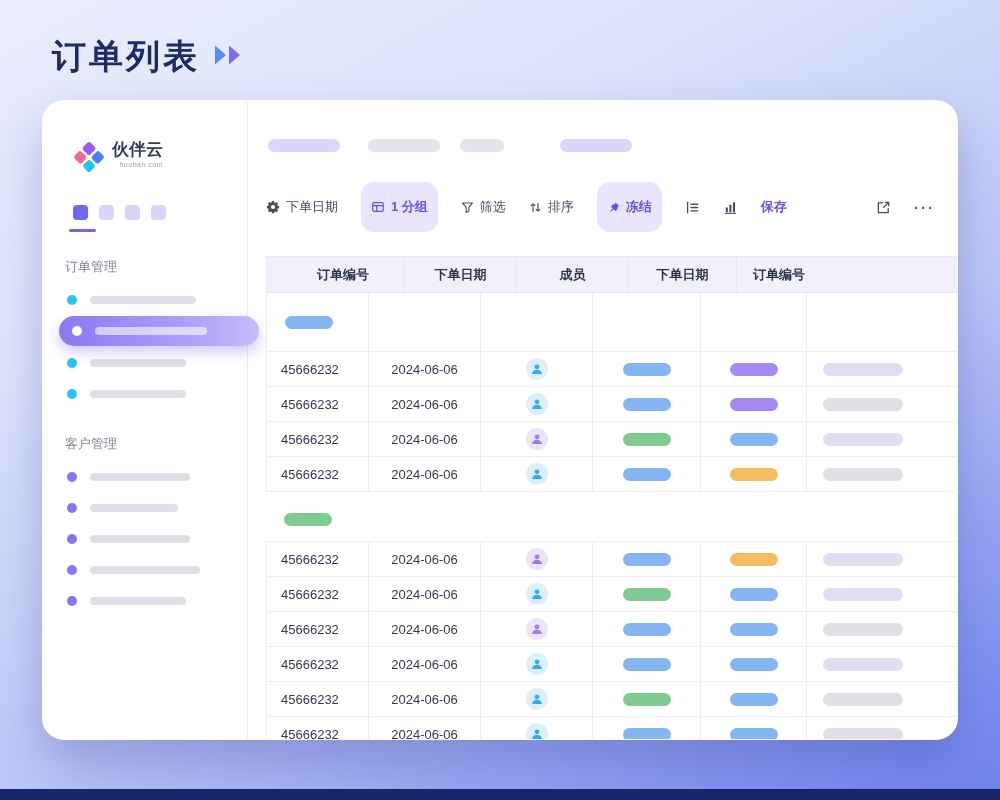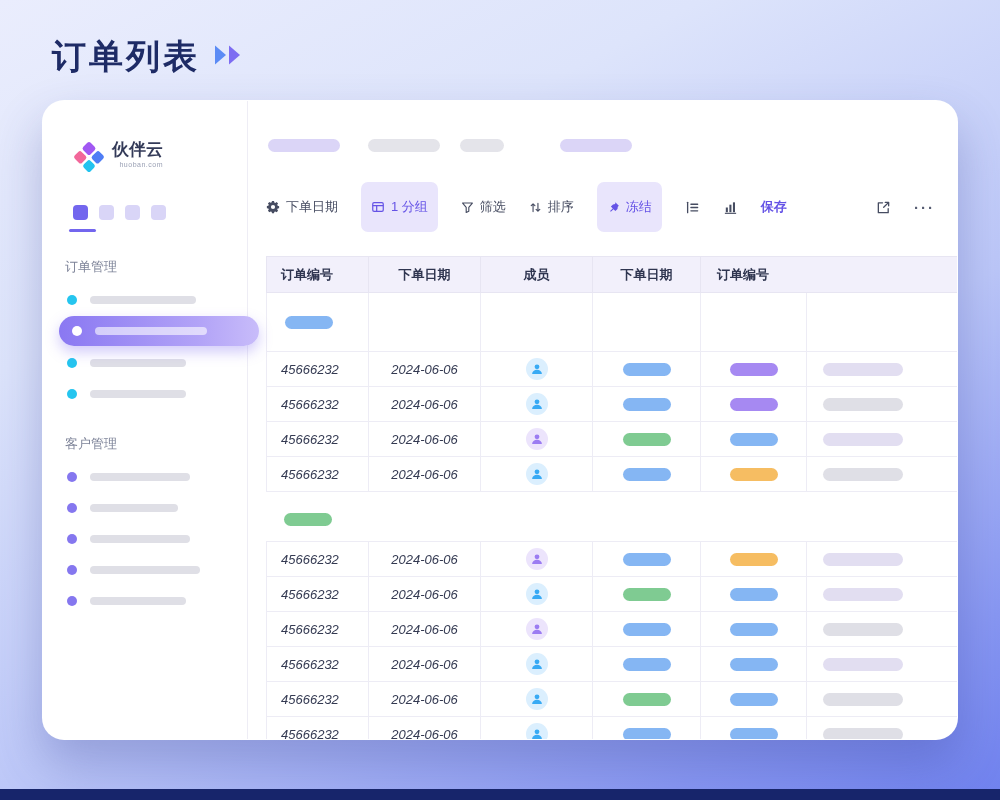--- a/index.html
+++ b/index.html
@@ -51,44 +51,44 @@
   .sk1{width:72px;background:#dbd5f7;margin-left:2px;}
   .sk2{width:72px;background:#e4e4ea;margin-left:28px;}
   .sk3{width:44px;background:#e4e4ea;margin-left:20px;}
   .sk4{width:72px;background:#dbd5f7;margin-left:56px;}
 
   .toolbar{display:flex;align-items:center;margin-top:30px;padding-right:22px;gap:23px;
     font-size:13px;color:#464c61;}
   .tbtn{display:inline-flex;align-items:center;gap:6px;background:none;border:none;
     font:inherit;color:inherit;cursor:pointer;padding:0;white-space:nowrap;}
   .tbtn .ic{display:inline-flex;}
-  .tbtn.active{background:#e9e5fc;color:#6553e6;padding:16px 10px;border-radius:7px;font-weight:normal;}
+  .tbtn.active{background:#e9e5fc;color:#6553e6;padding:16px 10px;border-radius:13px;font-weight:bold;}
   .tbtn.save{color:#6553e6;font-weight:bold;}
   .spacer{flex:1;}
   .more-label{font-size:15px;font-weight:bold;letter-spacing:2px;color:#565c72;}
 
   
   .table{margin-top:24px;width:692px;font-size:13px;color:#343a52;}
   .thead{display:grid;grid-template-columns:102px 112px 112px 108px 106px 1fr;height:37px;
-    background:#f2f0fb;border:1px solid #e7e5f2;border-right:none;}
+    background:#f2f0fb;border:1px solid #e7e5f2;border-right:none;padding-left:36px;}
   .thead .cell{display:flex;align-items:center;justify-content:center;border-right:1px solid #e7e5f2;
     font-weight:bold;color:#2f3550;}
   .thead .cell:last-child{border-right:none;justify-content:flex-start;padding-left:16px;}
   .thead .cell.h1{justify-content:flex-start;padding-left:14px;}
   .group-row{display:grid;grid-template-columns:102px 112px 112px 108px 106px 1fr;height:59px;
     border-left:1px solid #edecf5;border-bottom:1px solid #edecf5;}
   .group-row .gcell{display:flex;align-items:center;border-right:1px solid #edecf5;}
   .group-row .gcell:last-child{border-right:none;}
   .group-row.detached{border:none;height:24px;margin:15px 0 10px;}
   .group-row.detached .gcell{border:none;}
   .group-pill{width:67px;height:24px;border-radius:12px;margin-left:18px;}
   .rows{border-left:1px solid #edecf5;}
   .rows.topline{border-top:1px solid #edecf5;}
   .trow{display:grid;grid-template-columns:102px 112px 112px 108px 106px 1fr;height:35px;
-    border-bottom:1px solid #edecf5;font-style:italic;}
+    border-bottom:1px solid #edecf5;}
   .trow .cell{display:flex;align-items:center;border-right:1px solid #edecf5;}
   .trow .cell:last-child{border-right:none;}
   .c-order{padding-left:14px;}
   .c-date,.c-member,.c-status,.c-delivery{justify-content:center;}
   .c-eta{padding-left:16px;}
   .pill{display:inline-block;width:48px;height:13px;border-radius:7px;}
   .pill-wide{width:80px;}
   .avatar{width:22px;height:22px;border-radius:50%;display:flex;align-items:center;justify-content:center;}
   .avatar svg{display:block;}
   .ic svg{display:block;}

